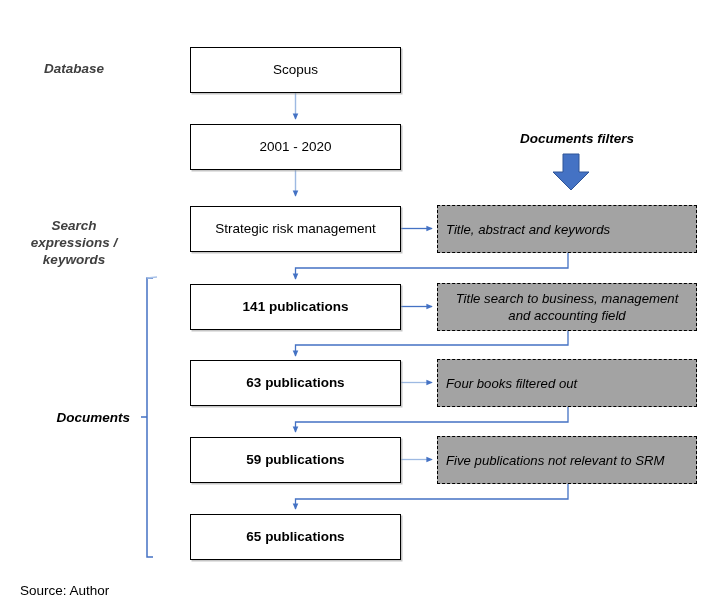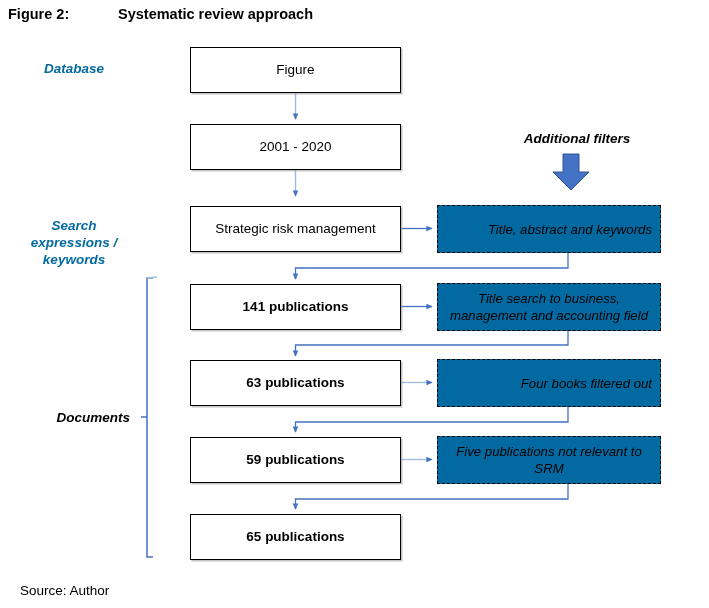--- a/index.html
+++ b/index.html
@@ -13,34 +13,34 @@
   
   .caption{position:absolute;top:6px;left:8px;width:690px;height:24px;
     font-size:14.5px;font-weight:bold;letter-spacing:0px;white-space:nowrap;}
   .caption .cap-num{position:absolute;left:0;top:0;}
   .caption .cap-txt{position:absolute;left:110px;top:0;}
 
   .source{position:absolute;left:20px;top:583px;font-size:13.5px;}
 
   
   .stage-label{position:absolute;text-align:center;font-weight:bold;
-    font-style:italic;font-size:13.5px;line-height:17px;color:#0369a1;}
+    font-style:italic;font-size:13.5px;line-height:17px;color:#404040;}
 
   
   .flow-box{position:absolute;left:190px;width:211px;height:46px;
     box-sizing:border-box;border:1.4px solid #000000;background:#ffffff;
     display:flex;align-items:center;justify-content:center;
     box-shadow:1.5px 1.5px 0 rgba(150,150,150,0.55);}
   .flow-box span{font-size:13.5px;text-align:center;line-height:16px;}
   .flow-box.bold span{font-weight:bold;}
 
   
-  .filter-box{position:absolute;left:437px;width:224px;height:48px;
-    box-sizing:border-box;border:1.6px dashed #000000;background:#0369a1;
-    display:flex;align-items:center;justify-content:flex-end;padding:0 8px;}
+  .filter-box{position:absolute;left:437px;width:260px;height:48px;
+    box-sizing:border-box;border:1.6px dashed #000000;background:#a3a3a3;
+    display:flex;align-items:center;justify-content:flex-start;padding:0 8px;}
   .filter-box span{font-size:13.2px;font-style:italic;text-align:center;
     line-height:17px;}
 
   
   .add-filters-label{position:absolute;left:497px;top:131px;width:160px;
     text-align:center;font-weight:bold;font-style:italic;font-size:13.5px;
     white-space:nowrap;}
   .block-arrow{position:absolute;left:551px;top:153px;width:40px;height:38px;}
 
   
@@ -50,24 +50,20 @@
   
   #bracket{position:absolute;left:130px;top:265px;width:60px;height:305px;}
   .doc-label{position:absolute;left:18px;top:410px;width:112px;text-align:right;
     font-weight:bold;font-style:italic;font-size:13.5px;white-space:nowrap;}
 </style>
 </head>
 <body>
 
 <div id="figure-root">
 
-  <div class="caption">
-    <span class="cap-num">Figure 2:</span>
-    <span class="cap-txt">Systematic review approach</span>
-  </div>
 
   <svg id="connectors" viewBox="0 0 709 608">
     <defs>
       <marker id="ah-dark" markerWidth="7" markerHeight="7" refX="5.6" refY="3.2" orient="auto" markerUnits="userSpaceOnUse">
         <path d="M0,0.4 L6.4,3.2 L0,6 z" fill="#4472C4"></path>
       </marker>
       <marker id="ah-light" markerWidth="7" markerHeight="7" refX="5.6" refY="3.2" orient="auto" markerUnits="userSpaceOnUse">
         <path d="M0,0.4 L6.4,3.2 L0,6 z" fill="#4472C4"></path>
       </marker>
     </defs>
@@ -101,21 +97,21 @@
 
   <svg id="bracket" viewBox="0 0 60 305">
     <path d="M23,13 L17,13 L17,152 L11,152 L17,152 L17,292 L23,292" fill="none" stroke="#4472C4" stroke-width="1.5"></path>
     <path d="M17,13 L27,12" fill="none" stroke="#A9C2E8" stroke-width="1.5"></path>
   </svg>
   <div class="doc-label">
     <span>Documents</span>
   </div>
 
   <div class="flow-box" style="top:47px;">
-    <span>Figure</span>
+    <span>Scopus</span>
   </div>
   <div class="flow-box" style="top:124px;">
     <span>2001 - 2020</span>
   </div>
   <div class="flow-box" style="top:206px;">
     <span>Strategic risk management</span>
   </div>
   <div class="flow-box bold" style="top:284px;">
     <span>141 publications</span>
   </div>
@@ -123,21 +119,21 @@
     <span>63 publications</span>
   </div>
   <div class="flow-box bold" style="top:437px;">
     <span>59 publications</span>
   </div>
   <div class="flow-box bold" style="top:514px;">
     <span>65 publications</span>
   </div>
 
   <div class="add-filters-label">
-    <span>Additional filters</span>
+    <span>Documents filters</span>
   </div>
   <svg class="block-arrow" viewBox="0 0 40 38">
     <path d="M12,1 L28,1 L28,19 L38,19 L20,37 L2,19 L12,19 Z" fill="#4472C4" stroke="#2F5597" stroke-width="1"></path>
   </svg>
 
   <div class="filter-box" style="top:205px;">
     <span>Title, abstract and keywords</span>
   </div>
   <div class="filter-box" style="top:283px;">
     <span>Title search to business, management and accounting field</span>

